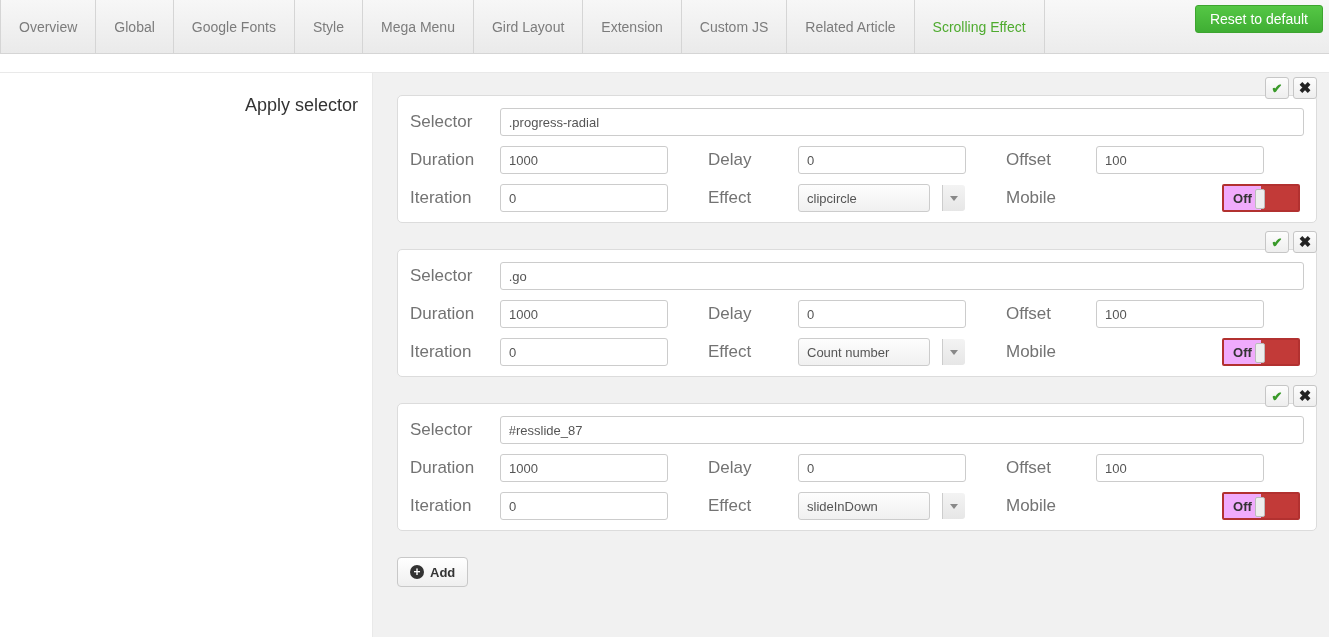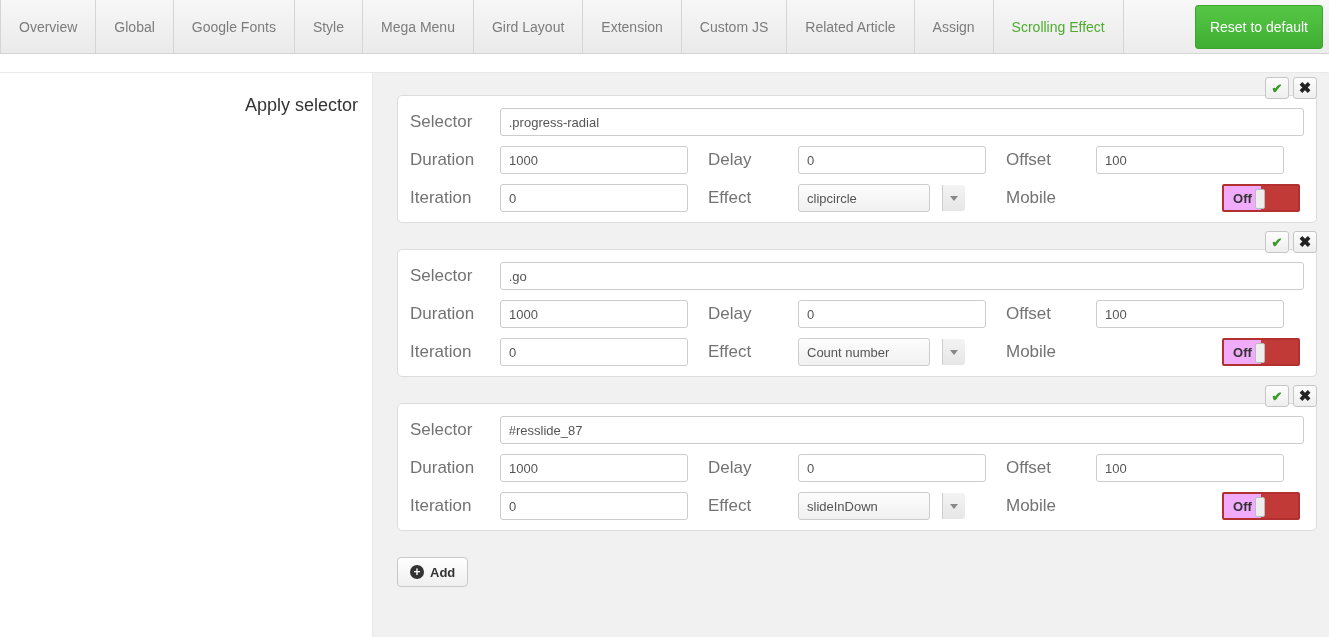--- a/index.html
+++ b/index.html
@@ -38,21 +38,21 @@
     align-items: center;
     justify-content: center;
     padding: 0 14px;
     background: linear-gradient(#55c745,#3fae33);
     color: #fff;
     font-size: 14px;
     cursor: pointer;
     border: 1px solid #3da52f;
     border-radius: 3px;
     margin: 5px 6px 5px 0;
-    height: 44px;
+    height: 28px;
   }
 
   .page {
     display: flex;
     background: #fff;
     border-top: 1px solid #e9e9e9;
     margin-top: 18px;
   }
   .lefthead {
     width: 372px;
@@ -103,21 +103,21 @@
   input.txt, select.sel {
     height:28px;
     border:1px solid #ccc;
     border-radius:3px;
     padding: 0 8px;
     font-size:13px;
     color:#555;
     background:#fff;
   }
   .w-full { width:100%; }
-  .w-sm { width: 188px; }
+  .w-sm { width: 168px; }
   .w-sel { width: 132px; }
   select.sel {
     appearance:none;
     background: linear-gradient(#fdfdfd,#f0f0f0);
     padding-right: 26px;
   }
   .sel-wrap { position:relative; width:168px;}
   .sel-wrap::after{
     content:"";
     position:absolute; right:1px; top:1px; bottom:1px; width:22px;
@@ -187,21 +187,20 @@
 <div class="tabbar" id="tabbar">
     <div class="tab">Overview</div>
     <div class="tab">Global</div>
     <div class="tab">Google Fonts</div>
     <div class="tab">Style</div>
     <div class="tab">Mega Menu</div>
     <div class="tab">Gird Layout</div>
     <div class="tab">Extension</div>
     <div class="tab">Custom JS</div>
     <div class="tab">Related Article</div>
-    <div class="tab">Assign</div>
     <div class="tab active">Scrolling Effect</div>
     <div class="spacer"></div>
     <div class="reset-btn">Reset to default</div>
   </div>
 
 <div class="page">
   <div class="lefthead">Apply selector</div>
   <div class="rightarea" id="rightarea"><div class="card-wrap">
         <div class="card-actions">
           <div class="chip ok">✔</div>

